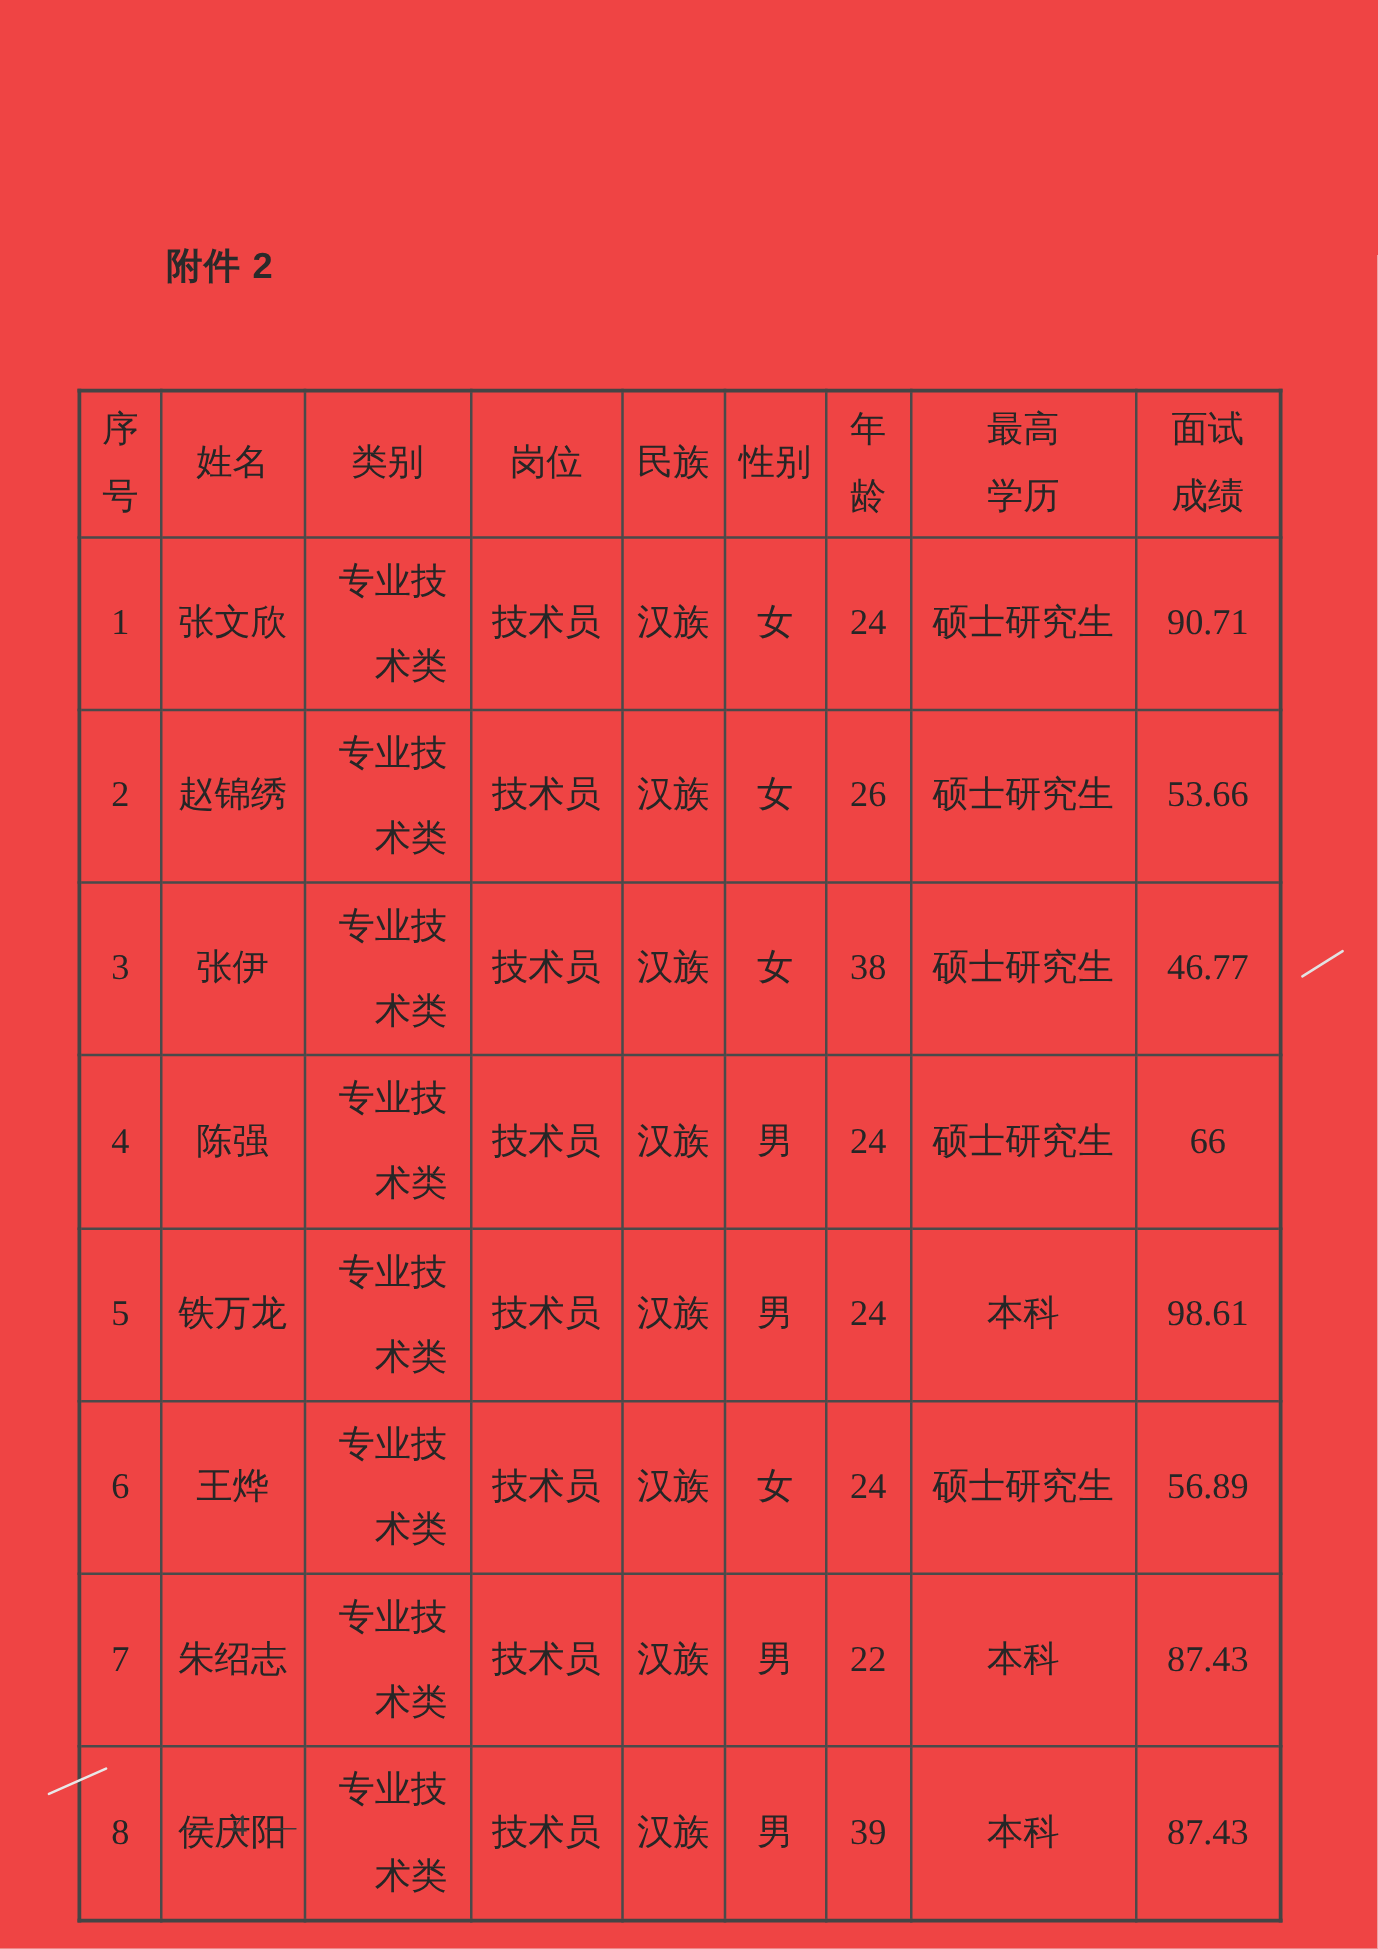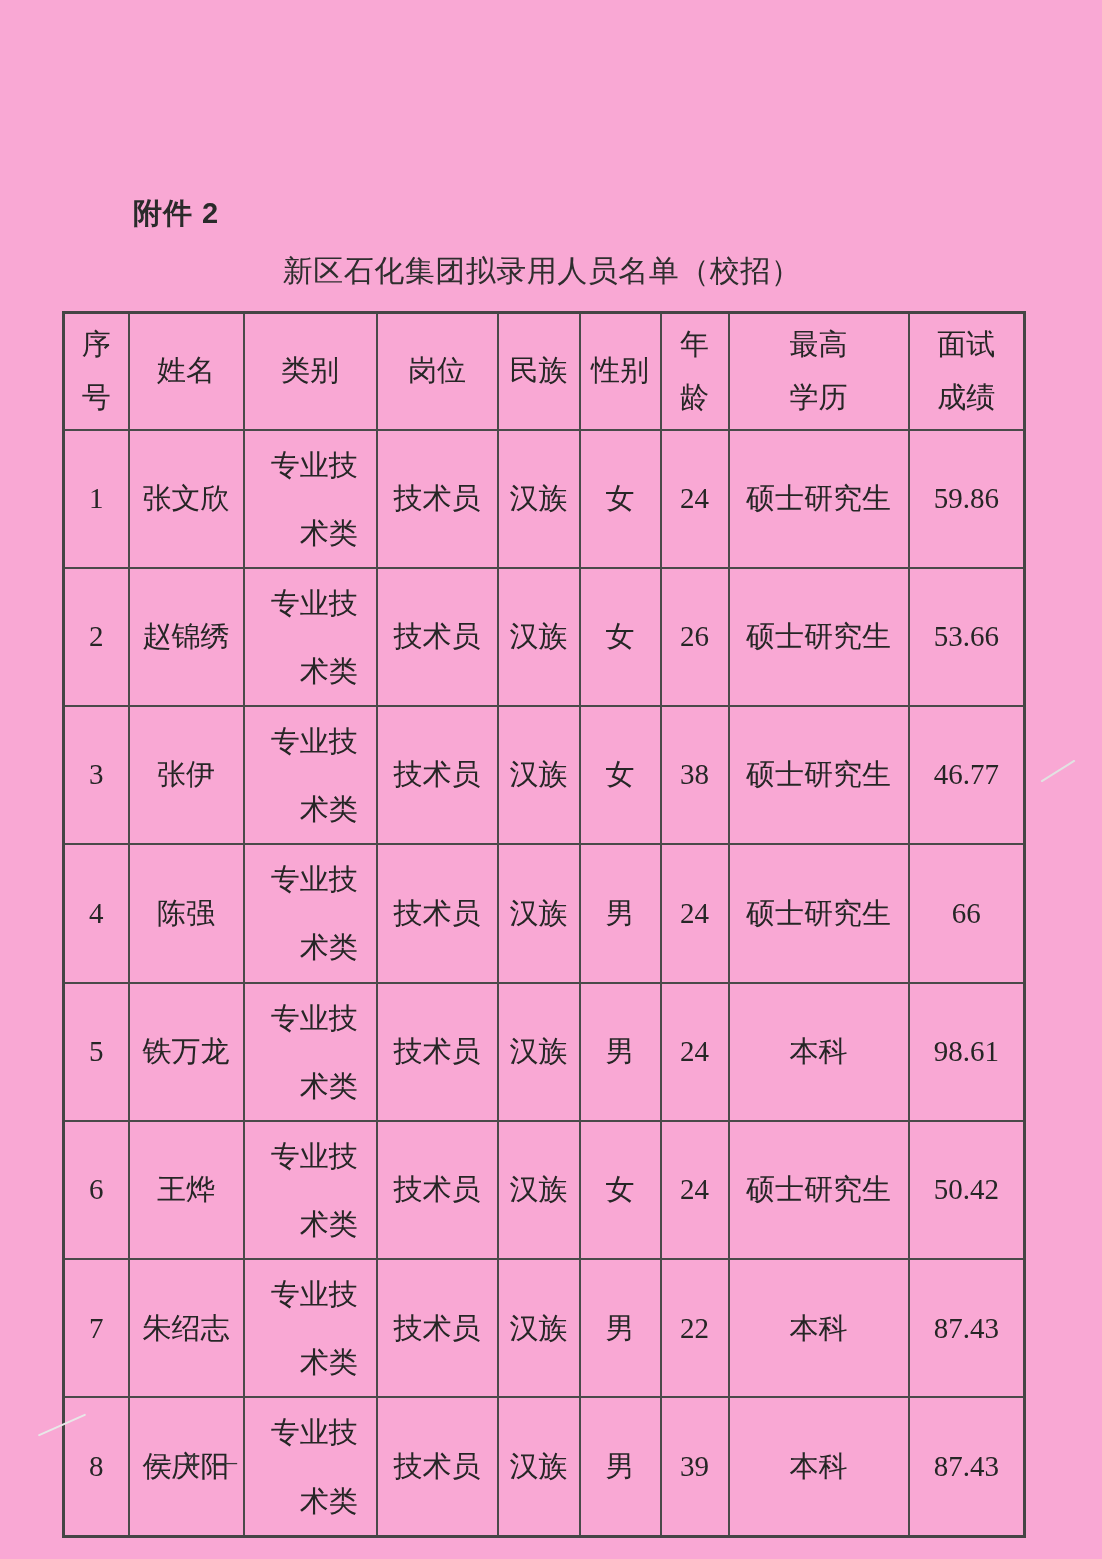--- a/index.html
+++ b/index.html
@@ -5,21 +5,21 @@
   html, body {
     margin: 0;
     padding: 0;
     background: #e9e9e9;
   }
   .page {
     position: relative;
     width: 1102px;
     height: 1559px;
     margin: 0 auto;
-    background: #f9a8d4;
+    background: #ef4444;
     overflow: hidden;
     font-family: "Liberation Serif", serif;
     color: #262626;
   }
   .attachment-label {
     position: absolute;
     left: 133px;
     top: 196px;
     font-family: "Liberation Sans", sans-serif;
     font-weight: 600;
@@ -104,21 +104,20 @@
     background: #e8e8e8;
   }
 </style>
 </head>
 <body>
 
 <div class="page">
 
   <div class="attachment-label">附件 2</div>
 
-  <div class="doc-title">新区石化集团拟录用人员名单（校招）</div>
 
   <table class="recruit-table">
     <colgroup>
       <col style="width:65px">
       <col style="width:115px">
       <col style="width:133px">
       <col style="width:121px">
       <col style="width:82px">
       <col style="width:81px">
       <col style="width:68px">
@@ -147,21 +146,21 @@
       <td>1</td>
       <td>张文欣</td>
       <td>
         <div class="narrow-wrap">专业技术类</div>
       </td>
       <td>技术员</td>
       <td>汉族</td>
       <td>女</td>
       <td>24</td>
       <td>硕士研究生</td>
-      <td>59.86</td>
+      <td>90.71</td>
     </tr>
         <tr>
       <td>2</td>
       <td>赵锦绣</td>
       <td>
         <div class="narrow-wrap">专业技术类</div>
       </td>
       <td>技术员</td>
       <td>汉族</td>
       <td>女</td>
@@ -212,21 +211,21 @@
       <td>6</td>
       <td>王烨</td>
       <td>
         <div class="narrow-wrap">专业技术类</div>
       </td>
       <td>技术员</td>
       <td>汉族</td>
       <td>女</td>
       <td>24</td>
       <td>硕士研究生</td>
-      <td>50.42</td>
+      <td>56.89</td>
     </tr>
         <tr>
       <td>7</td>
       <td>朱绍志</td>
       <td>
         <div class="narrow-wrap">专业技术类</div>
       </td>
       <td>技术员</td>
       <td>汉族</td>
       <td>男</td>

